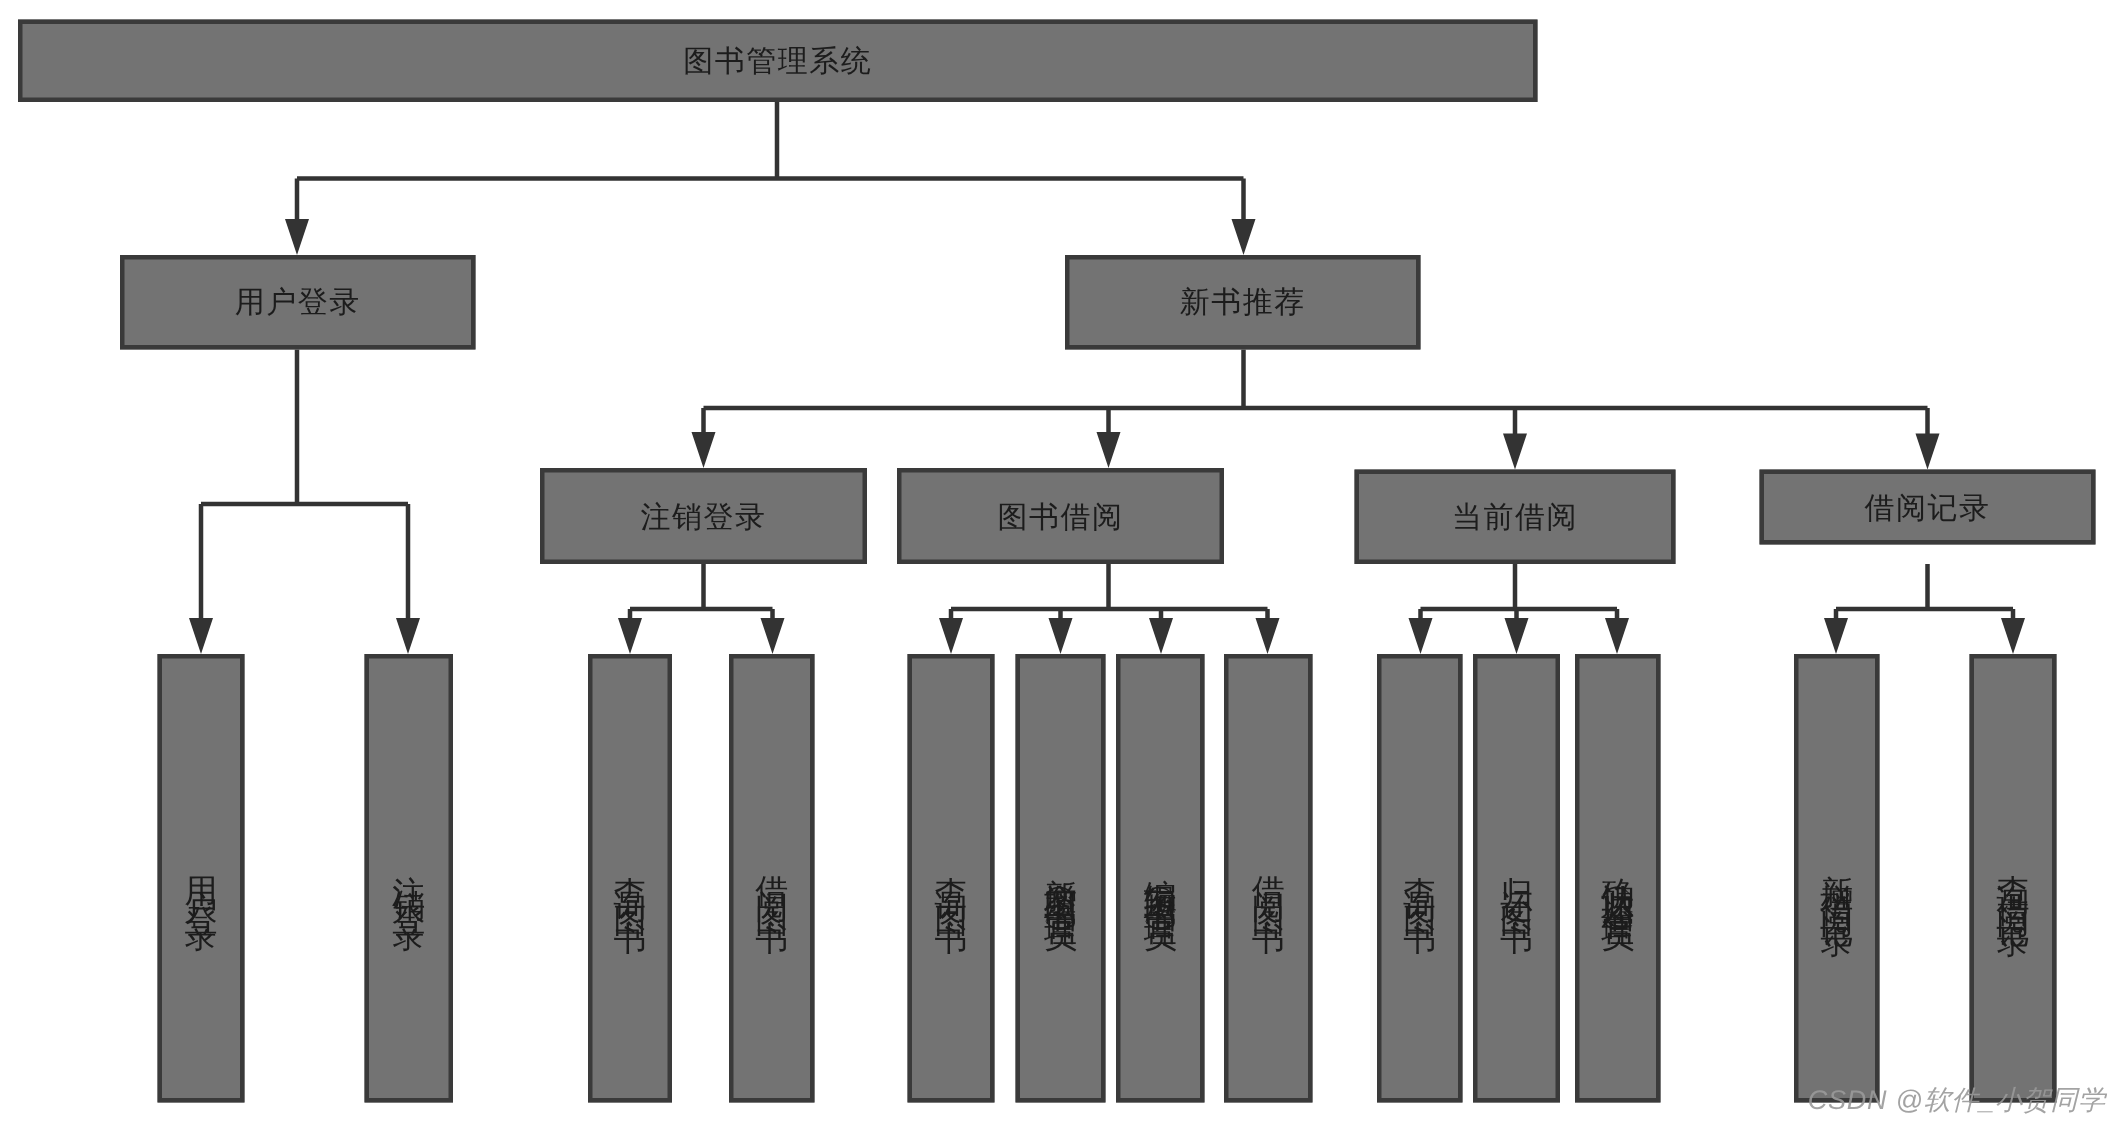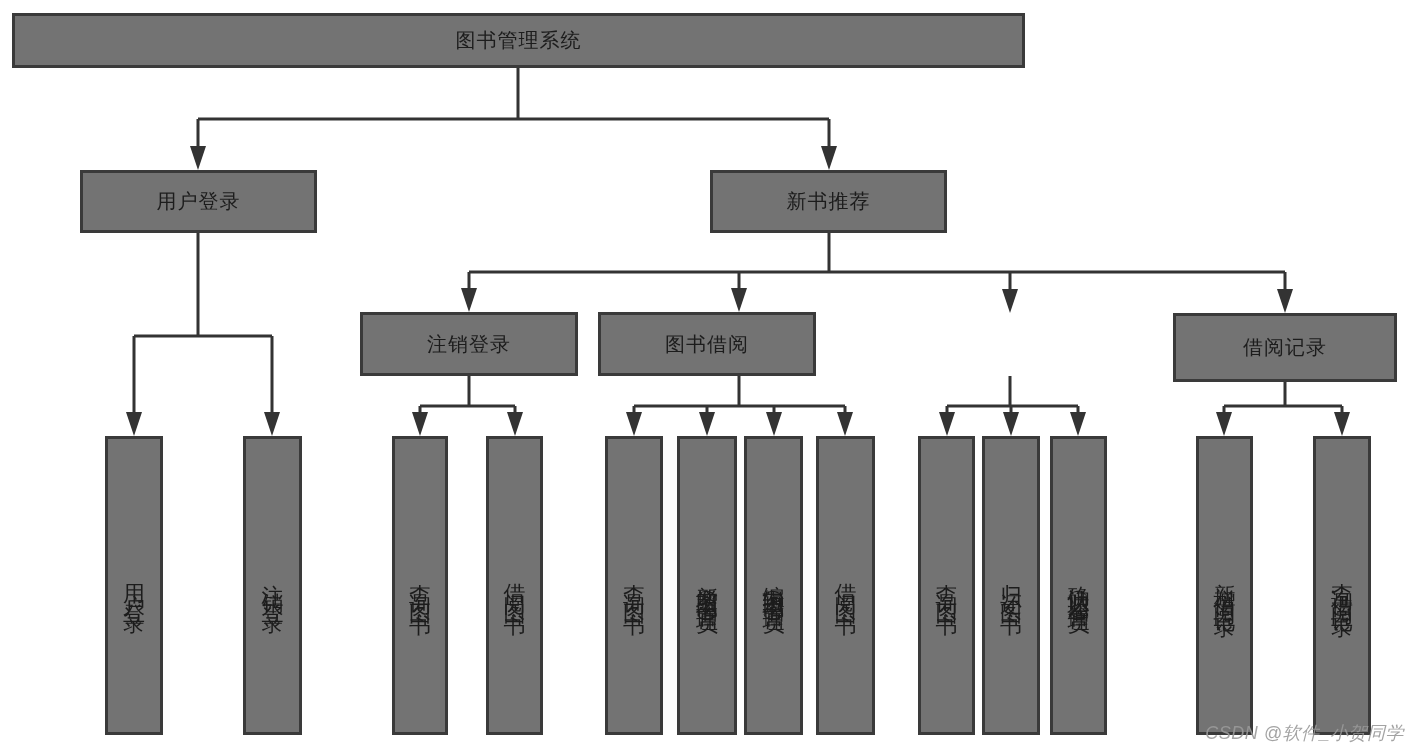--- a/index.html
+++ b/index.html
@@ -74,21 +74,24 @@
   <div class="node" style="left:710px;top:170px;width:237px;height:63px">
     <span class="htext">新书推荐</span>
   </div>
 
   <div class="node" style="left:360px;top:312px;width:218px;height:64px">
     <span class="htext">注销登录</span>
   </div>
   <div class="node" style="left:598px;top:312px;width:218px;height:64px">
     <span class="htext">图书借阅</span>
   </div>
-  <div class="node" style="left:1173px;top:313px;width:224px;height:69px">
+  <div class="node" style="left:903px;top:313px;width:214px;height:63px">
+    <span class="htext">当前借阅</span>
+  </div>
+  <div class="node" style="left:1173px;top:313px;width:224px;height:50px">
     <span class="htext">借阅记录</span>
   </div>
 
   <div class="node" style="left:105px;top:436px;width:58px;height:299px">
     <span class="vtext">用户登录</span>
   </div>
   <div class="node" style="left:243px;top:436px;width:59px;height:299px">
     <span class="vtext">注销登录</span>
   </div>
 

